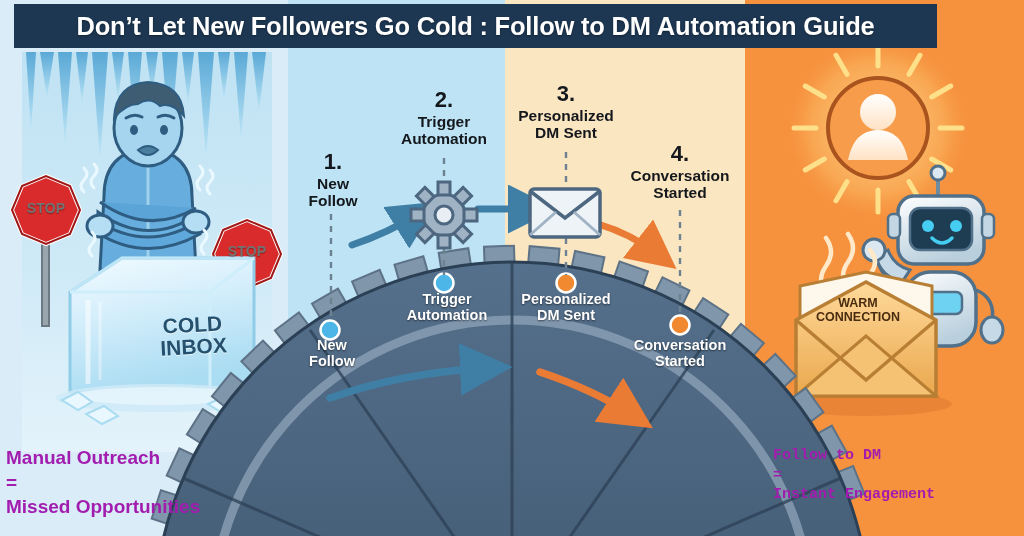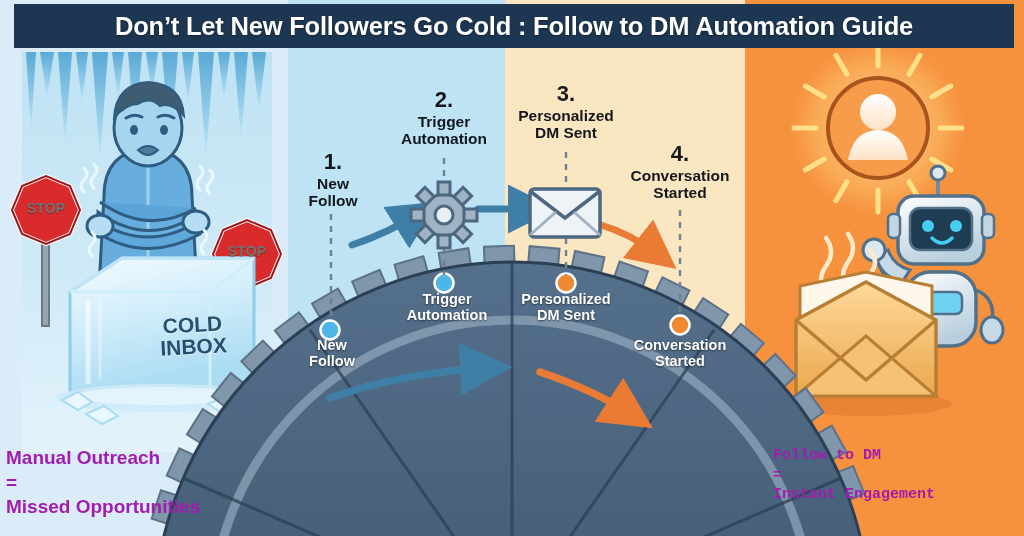--- a/index.html
+++ b/index.html
@@ -28,21 +28,21 @@
   #panel-cold   { left: 0px;   width: 288px; background: #d9ecf7; }
   #panel-step12 { left: 288px; width: 217px; background: #bde3f5; }
   #panel-step34 { left: 505px; width: 240px; background: #fbe6c2; }
   #panel-warm   { left: 745px; width: 279px; background: #f6913e; }
 
   
   #title-bar {
     position: absolute;
     left: 14px;
     top: 4px;
-    width: 1000px;
+    width: 923px;
     height: 44px;
     background: #1d3651;
     display: flex;
     align-items: center;
     justify-content: center;
     z-index: 40;
   }
   #title-text {
     color: #ffffff;
     font-size: 25.5px;
@@ -497,20 +497,22 @@
 
       <path d="M800 286 L866 272 L932 286 L932 352 L800 352 Z" fill="#fdf7ec" stroke="#b87f34" stroke-width="3"></path>
 
       <path d="M796 320 L866 282 L936 320 L936 396 L796 396 Z" fill="url(#envGrad)" stroke="#b87f34" stroke-width="3.5"></path>
 
       <path d="M796 396 L866 336 L936 396 Z" fill="#f5c274" stroke="#b87f34" stroke-width="3"></path>
       <path d="M796 320 L866 380 L936 320" fill="none" stroke="#b87f34" stroke-width="3.5"></path>
     </g>
   </svg>
 
+  <div id="warm-word">WARM
+CONNECTION</div>
 
   <div class="caption" id="caption-left">Manual Outreach
 =
 Missed Opportunities</div>
   <div class="caption" id="caption-right">Follow to DM
 =
 Instant Engagement</div>
 
   <div id="title-bar">
     <span id="title-text">Don’t Let New Followers Go Cold : Follow to DM Automation Guide</span>

